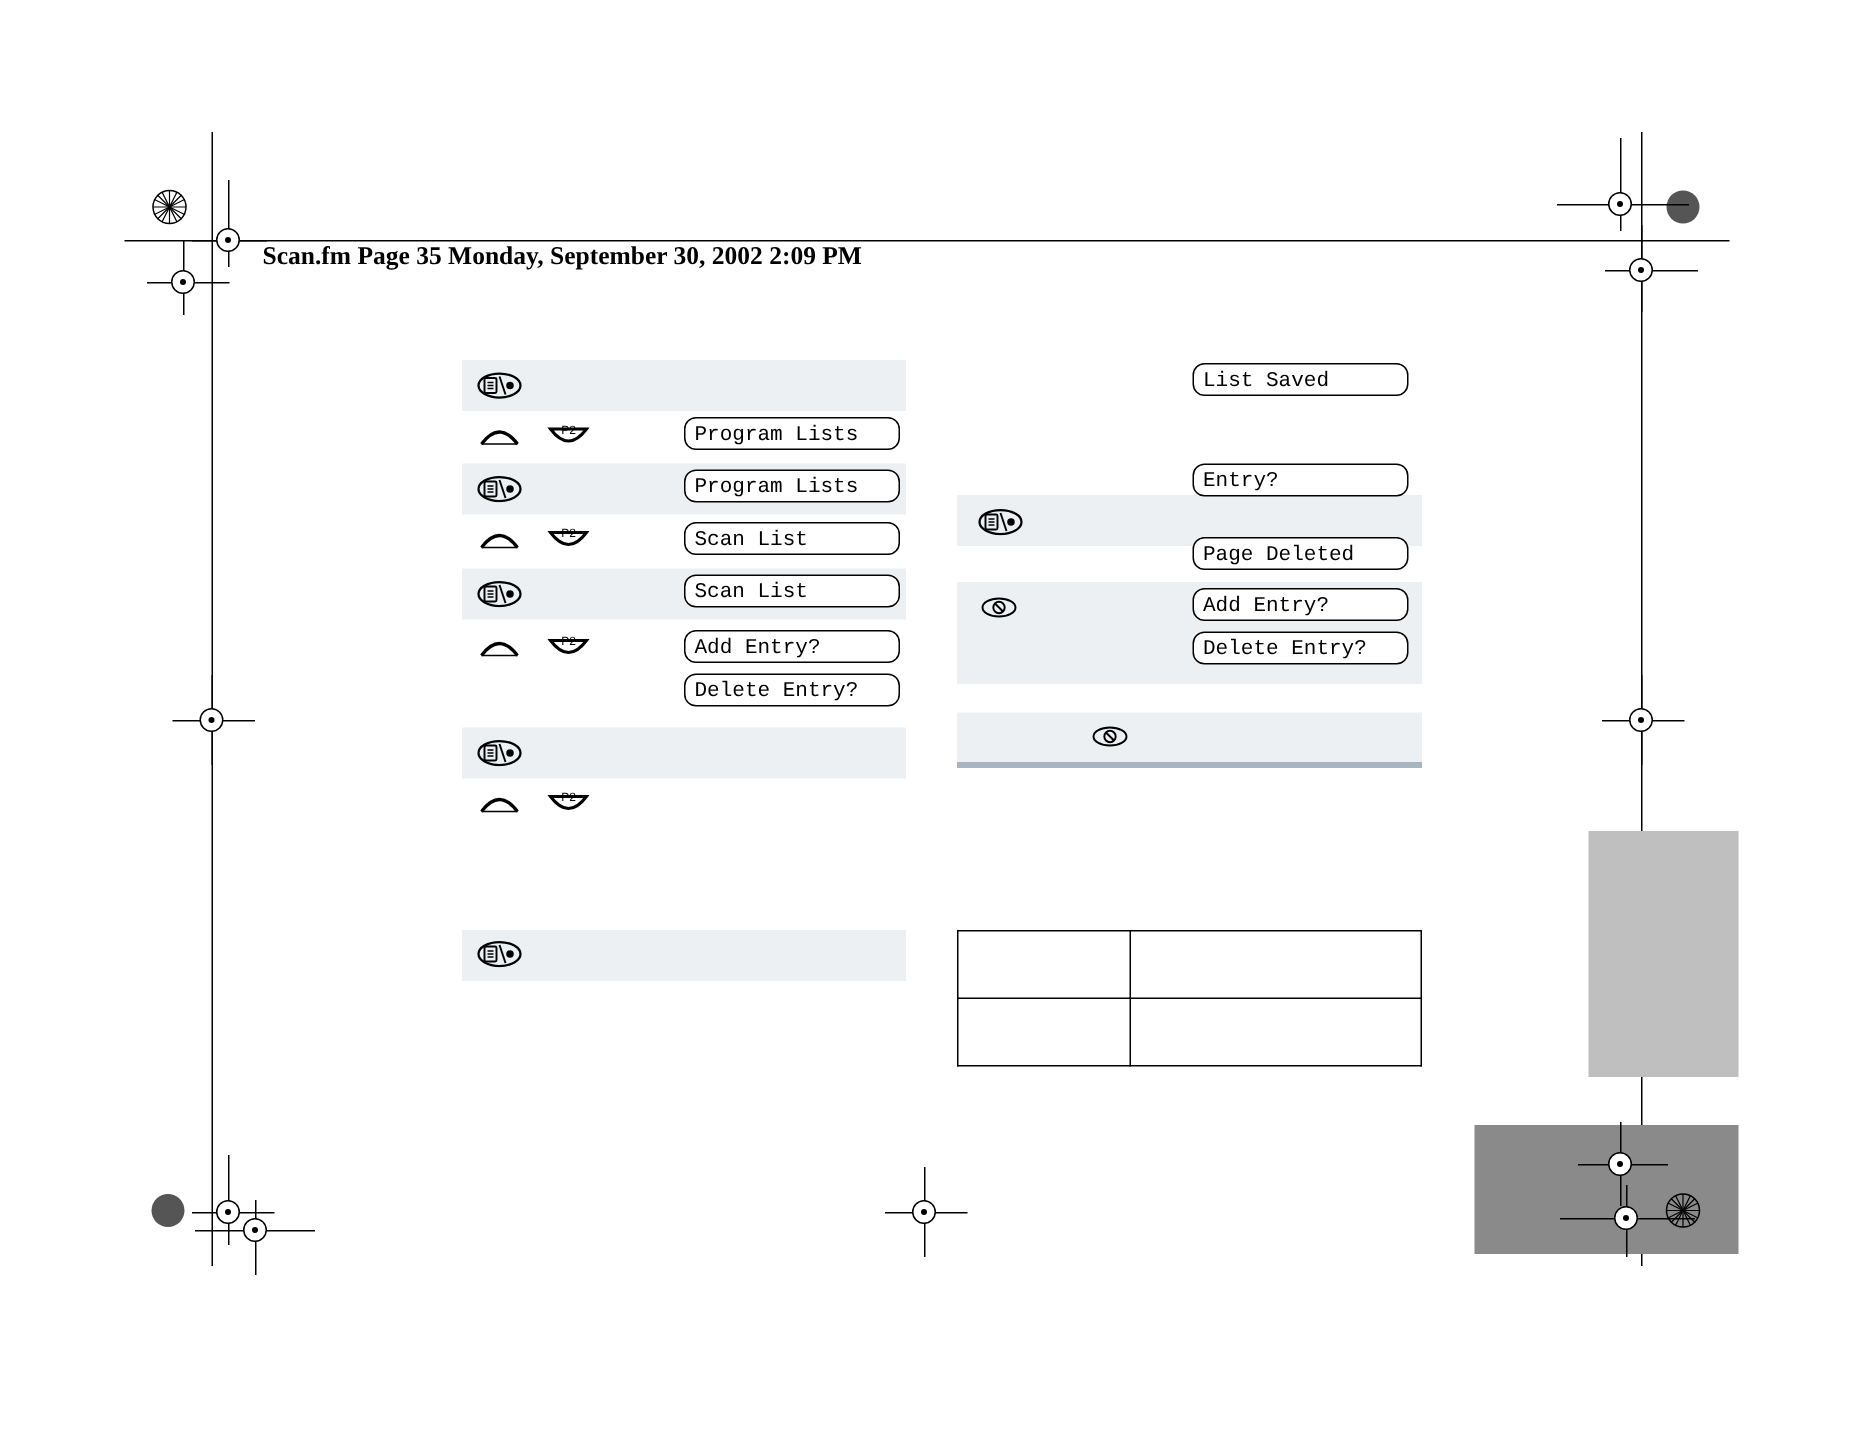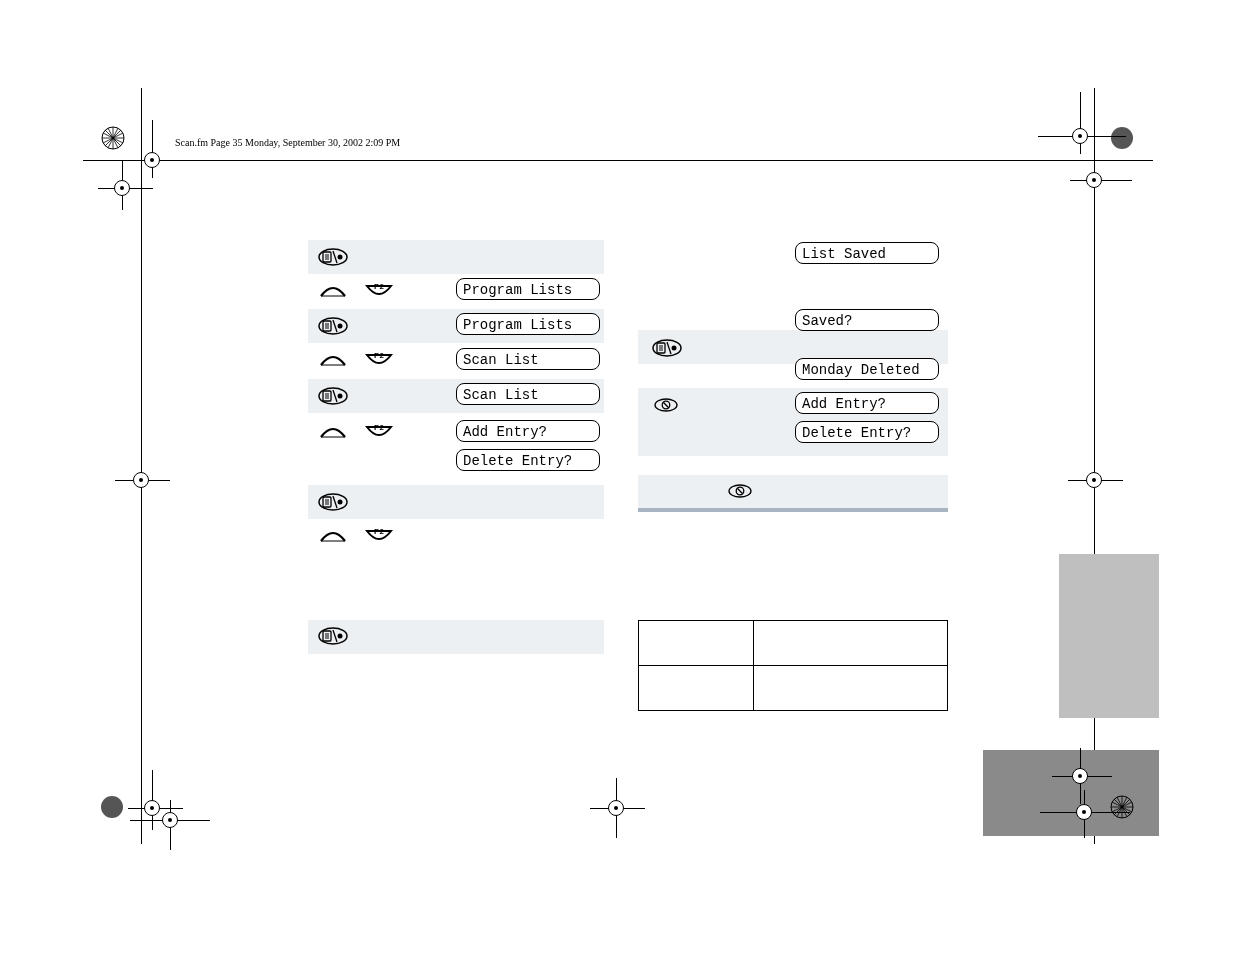--- a/index.html
+++ b/index.html
@@ -7,24 +7,25 @@
     padding: 0;
     width: 1235px;
     height: 954px;
     background: #fff;
     font-family: "Times New Roman", serif;
     position: relative;
     overflow: hidden;
   }
   .header-line {
     position: absolute;
-    top: 137px;
+    top: 161px;
     left: 175px;
-    font-size: 10px;
+    font-size: 17px;
     color: #000;
+    font-weight: bold;
   }
   .crop-line {
     position: absolute;
     background: #000;
   }
   .crop-v { width: 1px; }
   .crop-h { height: 1px; }
   .reg-mark {
     position: absolute;
     width: 24px;
@@ -84,21 +85,21 @@
     height: 16px;
   }
   .icon-p2 svg { width: 100%; height: 100%; }
   .icon-p2 .p2txt {
     position: absolute;
     left: 0; right: 0;
     top: -1px;
     text-align: center;
     font-size: 8px;
     font-family: Arial, sans-serif;
-    font-weight: bold;
+    font-weight: normal;
     color: #000;
   }
   .icon-cancel {
     position: absolute;
     width: 24px;
     height: 14px;
   }
   .icon-cancel svg { width: 100%; height: 100%; }
   .lcd {
     position: absolute;
@@ -283,34 +284,34 @@
       <rect x="5" y="4" width="8" height="10" rx="1" fill="none" stroke="#000" stroke-width="1.3"></rect>
       <line x1="7" y1="7" x2="11" y2="7" stroke="#000" stroke-width="1"></line>
       <line x1="7" y1="9" x2="11" y2="9" stroke="#000" stroke-width="1"></line>
       <line x1="7" y1="11" x2="11" y2="11" stroke="#000" stroke-width="1"></line>
       <line x1="15" y1="3" x2="19" y2="15" stroke="#000" stroke-width="1.3"></line>
       <circle cx="22" cy="9" r="2.5" fill="#000"></circle>
     </svg>
 </div>
 
 <div class="lcd lcd-wide" style="top:242px; left:795px;">List Saved</div>
-<div class="lcd lcd-wide" style="top:309px; left:795px;">Saved?</div>
+<div class="lcd lcd-wide" style="top:309px; left:795px;">Entry?</div>
 
 <div class="icon-menu" style="top:339px; left:652px;">
   <svg viewBox="0 0 30 18">
       <ellipse cx="15" cy="9" rx="14" ry="8" fill="none" stroke="#000" stroke-width="1.5"></ellipse>
       <rect x="5" y="4" width="8" height="10" rx="1" fill="none" stroke="#000" stroke-width="1.3"></rect>
       <line x1="7" y1="7" x2="11" y2="7" stroke="#000" stroke-width="1"></line>
       <line x1="7" y1="9" x2="11" y2="9" stroke="#000" stroke-width="1"></line>
       <line x1="7" y1="11" x2="11" y2="11" stroke="#000" stroke-width="1"></line>
       <line x1="15" y1="3" x2="19" y2="15" stroke="#000" stroke-width="1.3"></line>
       <circle cx="22" cy="9" r="2.5" fill="#000"></circle>
     </svg>
 </div>
-<div class="lcd lcd-wide" style="top:358px; left:795px;">Monday Deleted</div>
+<div class="lcd lcd-wide" style="top:358px; left:795px;">Page Deleted</div>
 
 <div class="icon-cancel" style="top:398px; left:654px;">
   <svg viewBox="0 0 24 14">
       <ellipse cx="12" cy="7" rx="11" ry="6" fill="none" stroke="#000" stroke-width="1.3"></ellipse>
       <circle cx="12" cy="7" r="3.8" fill="none" stroke="#000" stroke-width="1.3"></circle>
       <line x1="9.3" y1="4.3" x2="14.7" y2="9.7" stroke="#000" stroke-width="1.3"></line>
     </svg>
 </div>
 <div class="lcd lcd-wide" style="top:392px; left:795px;">Add Entry?</div>
 <div class="lcd lcd-wide" style="top:421px; left:795px;">Delete Entry?</div>

